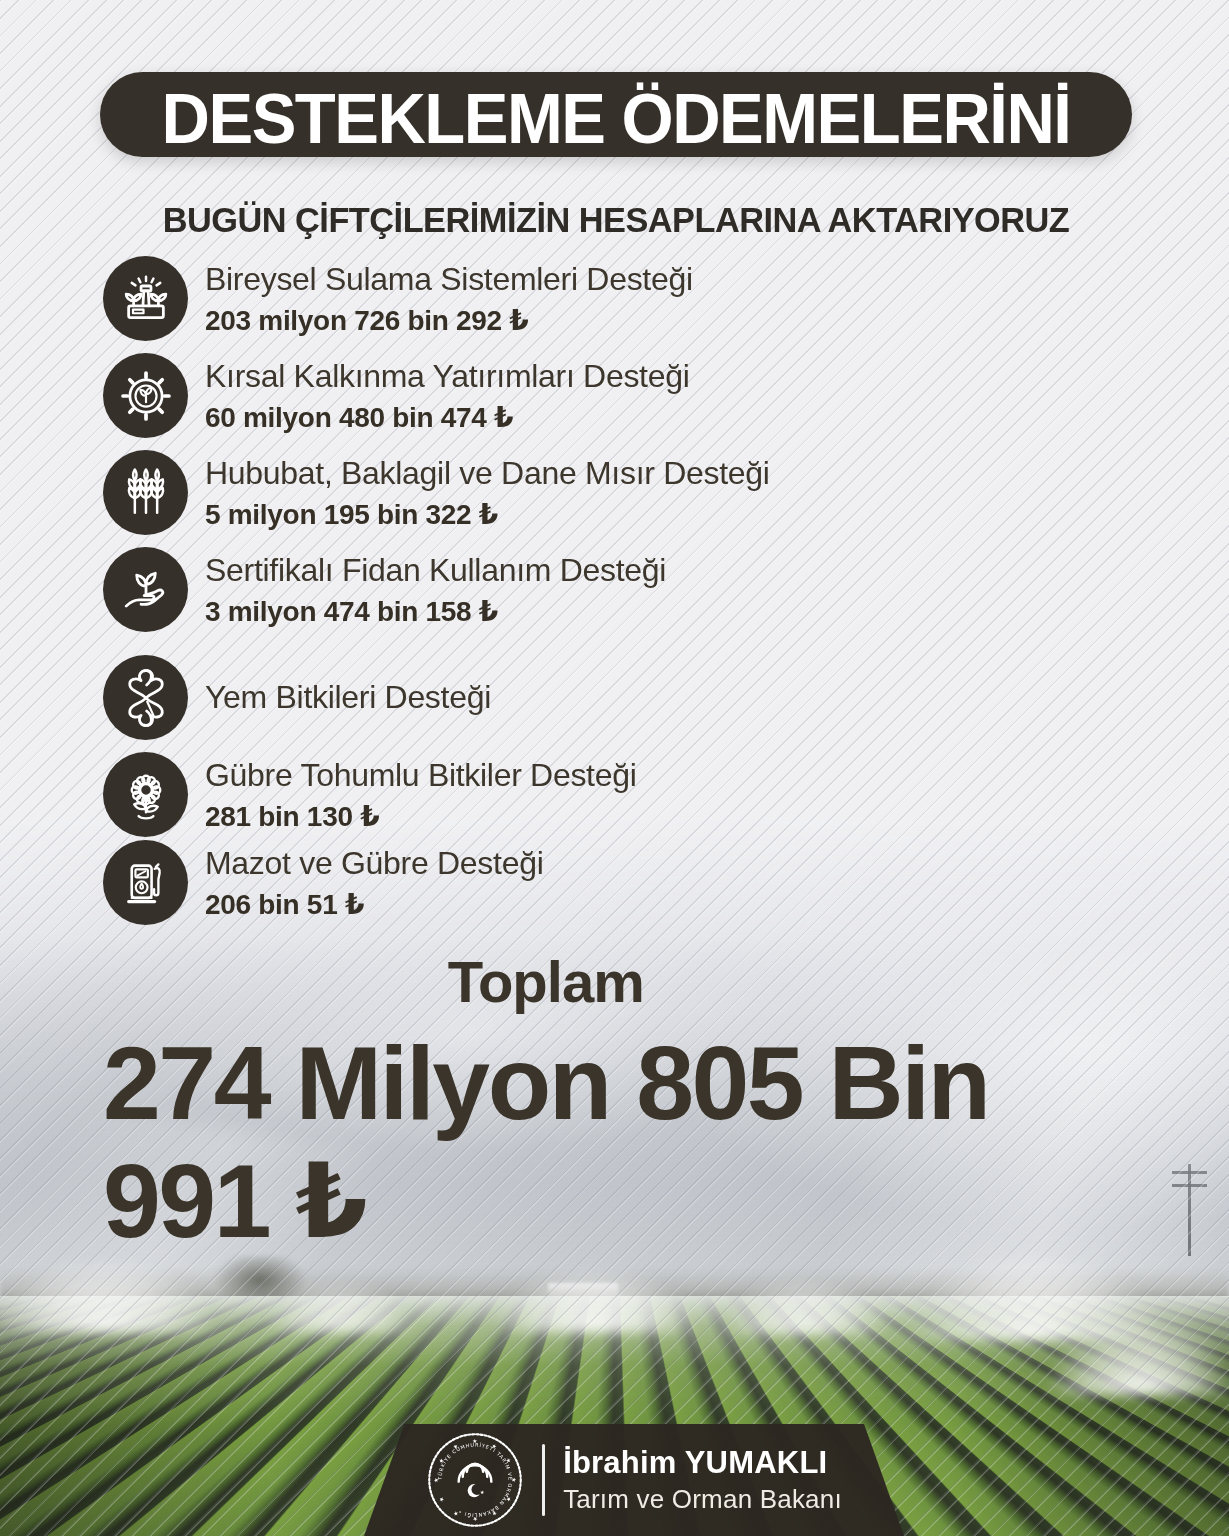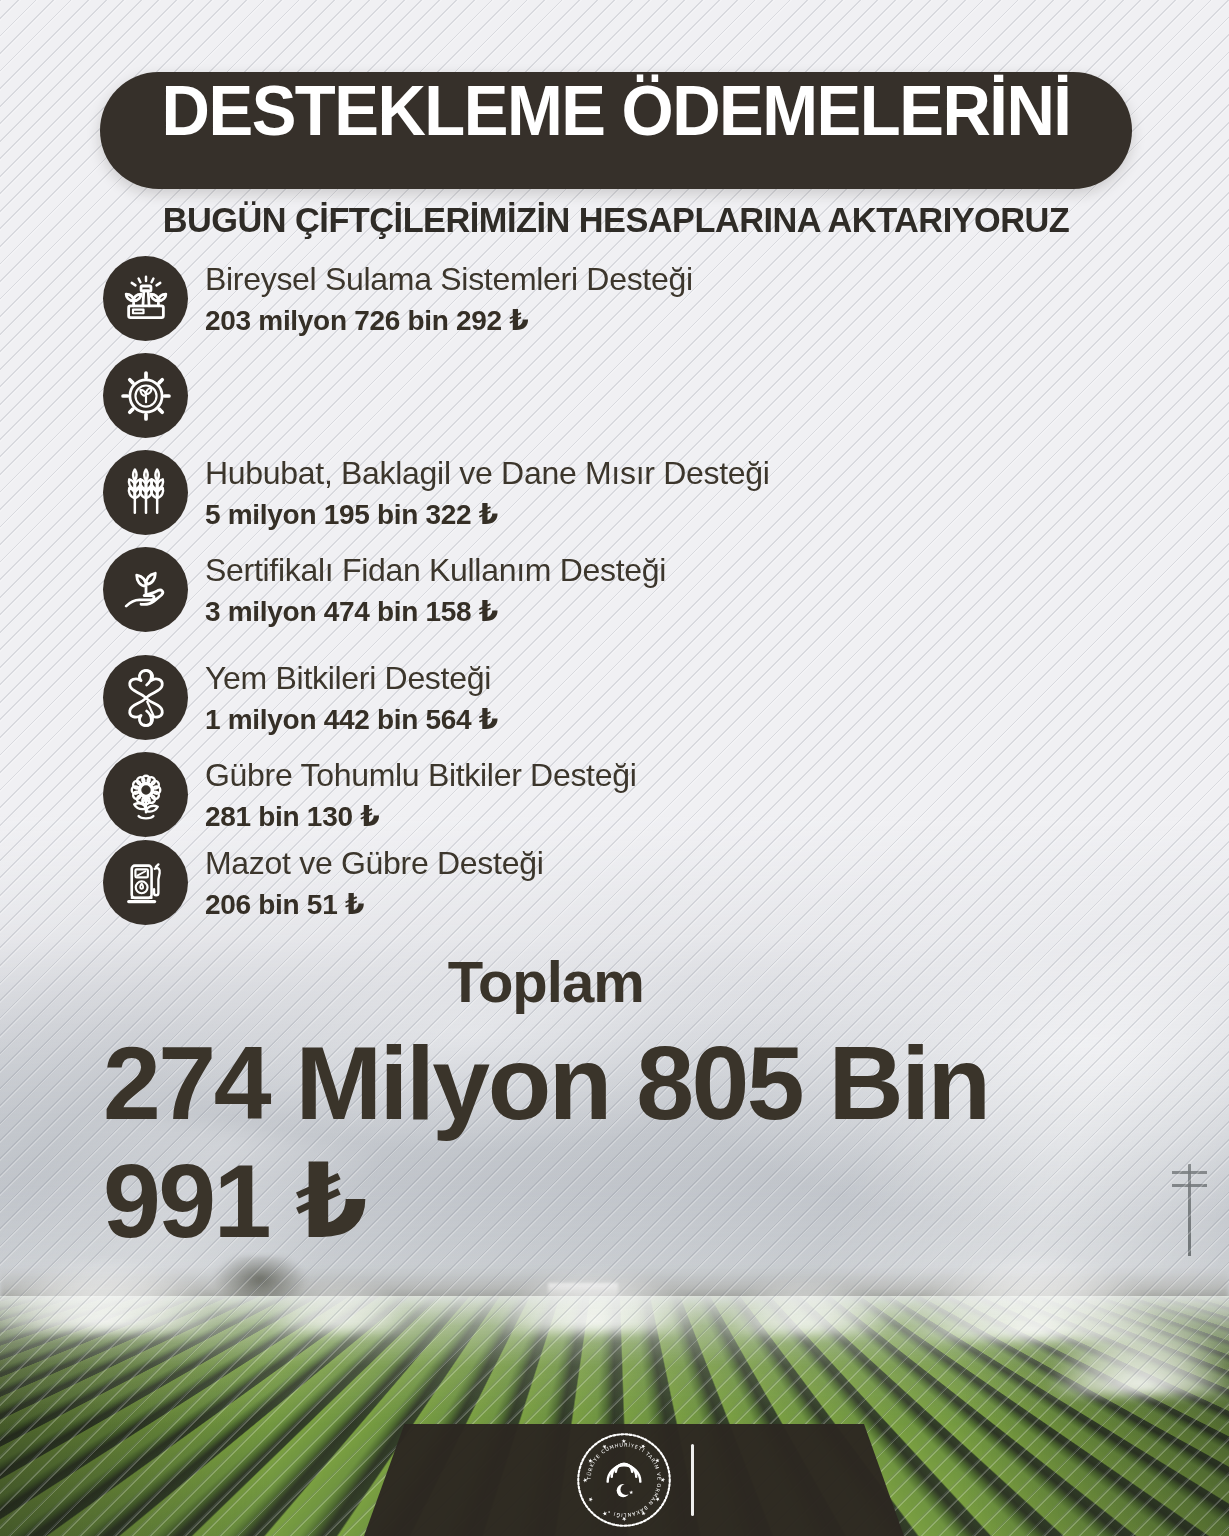--- a/index.html
+++ b/index.html
@@ -45,22 +45,22 @@
   .k2{left:-60px;top:1120px;width:420px;height:260px;transform:rotate(8deg);opacity:.5;}
 
   
   .whitefade{position:absolute;inset:0;
     background:linear-gradient(180deg, rgba(240,240,243,1) 0%, rgba(240,240,243,1) 53%, rgba(240,240,243,0.90) 61%, rgba(241,241,244,0.58) 69%, rgba(243,243,245,0.25) 77%, rgba(245,245,246,0.07) 85%, rgba(245,245,246,0) 92%);}
   .stripes{position:absolute;inset:0;
     background:repeating-linear-gradient(135deg, rgba(122,127,140,0.20) 0px, rgba(122,127,140,0.20) 1.3px, rgba(255,255,255,0.22) 1.3px, rgba(255,255,255,0.22) 2.6px, transparent 2.6px, transparent 12.4px);}
 
   
   .content{position:absolute;inset:0;}
-  .title-pill{position:absolute;left:100px;top:72px;width:1032px;height:117px;border-radius:60px;
-    background:#36302a;display:flex;align-items:flex-start;justify-content:center;box-shadow:0 5px 14px rgba(40,36,30,0.18);}
+  .title-pill{position:absolute;left:100px;top:72px;width:1032px;height:85px;border-radius:60px;
+    background:#36302a;display:flex;align-items:flex-end;justify-content:center;box-shadow:0 5px 14px rgba(40,36,30,0.18);}
   .title-pill span{color:#ffffff;font-size:67px;font-weight:800;letter-spacing:-1.5px;transform:scaleY(1.06);white-space:nowrap;}
   .subtitle{position:absolute;left:100px;top:200px;width:1032px;text-align:center;color:#2f2c27;
     font-size:35px;font-weight:600;letter-spacing:-0.5px;white-space:nowrap;transform:scaleX(0.98);}
 
   .list{position:absolute;left:103px;top:256px;width:1000px;display:flex;flex-direction:column;gap:12px;}
   .row{display:flex;align-items:center;gap:17px;height:85px;}
   .row:nth-child(5){margin-top:11px;}
   .row:nth-child(7){margin-top:-9px;}
   .icon-circle{flex:0 0 85px;width:85px;height:85px;border-radius:50%;background:#36302a;display:flex;align-items:center;justify-content:center;}
   .icon-circle svg{width:62px;height:62px;}
@@ -147,20 +147,24 @@
               <path d="M50 13 V20" transform="rotate(135 50 50)"></path>
                 <path d="M50 13 V20" transform="rotate(180 50 50)"></path>
               <path d="M50 13 V20" transform="rotate(225 50 50)"></path>
                 <path d="M50 13 V20" transform="rotate(270 50 50)"></path>
                 <path d="M50 13 V20" transform="rotate(315 50 50)"></path>
             </g>
             <circle cx="50" cy="50" r="17" stroke-width="3.5"></circle>
             <path d="M50 60 V47 M50 50 C44 50 41 45 41 40 C46 40 50 44 50 50 M50 47 C56 47 59 42 59 37 C54 37 50 41 50 47" stroke-width="3.5"></path>
           </svg>
         </span>
+        <div class="row-text">
+          <div class="row-label">Kırsal Kalkınma Yatırımları Desteği</div>
+          <div class="row-amount">60 milyon 480 bin 474 ₺</div>
+        </div>
       </div>
 
       <div class="row">
         <span class="icon-circle">
           <svg viewBox="0 0 100 100" style="stroke:#fff;fill:none;stroke-width:4;stroke-linecap:round;stroke-linejoin:round">
             <defs>
                 <g id="stalk">
               <path d="M32 82 V30"></path>
               <path d="M32 44 C24 42 21 34 23 28 C31 30 34 38 32 44 Z"></path>
                   <path d="M32 44 C40 42 43 34 41 28 C33 30 30 38 32 44 Z"></path>
@@ -198,21 +202,20 @@
           <svg viewBox="0 0 100 100" style="stroke:#fff;fill:none;stroke-width:4.5;stroke-linecap:round;stroke-linejoin:round">
             <path d="M49 49 C40 40 26 40 24 30 C22 20 34 16 42 22 C36 14 42 4 52 6 C62 8 60 22 51 29"></path>
             <path d="M51 49 C60 40 74 40 76 30 C78 20 66 16 58 22 C64 14 58 4 48 6"></path>
             <path d="M49 51 C40 60 26 60 24 70 C22 80 34 84 42 78 C36 86 42 96 52 94 C62 92 60 78 51 71"></path>
             <path d="M51 51 C60 60 74 60 76 70 C78 80 66 84 58 78 C64 86 58 96 48 94"></path>
             <path d="M52 56 L62 78" stroke-width="3.5"></path>
           </svg>
         </span>
         <div class="row-text">
           <div class="row-label">Yem Bitkileri Desteği</div>
-          <div class="row-amount">1 milyon 442 bin 564 ₺</div>
         </div>
       </div>
 
       <div class="row">
         <span class="icon-circle">
           <svg viewBox="0 0 100 100" style="stroke:#fff;fill:none;stroke-width:3.8;stroke-linecap:round;stroke-linejoin:round">
             <defs>
                 <circle id="petal" cx="50" cy="25" r="6"></circle>
               </defs>
             <use href="#petal"></use>
@@ -295,15 +298,19 @@
         <textPath href="#sealring">TÜRKİYE CUMHURİYETİ TARIM VE ORMAN BAKANLIĞI •</textPath>
       </text>
       <path d="M40 62 A20 20 0 0 1 80 62" stroke-width="3"></path>
       <path d="M45 56 A15 15 0 0 1 75 56" stroke-width="3"></path>
       <path d="M50 50 A10 10 0 0 1 70 50" stroke-width="3"></path>
       <circle cx="59" cy="73" r="8" style="fill:#fff;stroke:none"></circle>
       <circle cx="62.5" cy="71.5" r="6.8" style="fill:#2c2721;stroke:none"></circle>
       <text x="66" y="77" style="fill:#fff;stroke:none;font-size:6px;font-family:'DejaVu Sans',sans-serif">★</text>
     </svg>
     <div class="divider"></div>
+    <div class="minister">
+      <div class="minister-name">İbrahim YUMAKLI</div>
+      <div class="minister-title">Tarım ve Orman Bakanı</div>
+    </div>
   </div>
 
 </div>
 
 </body></html>

